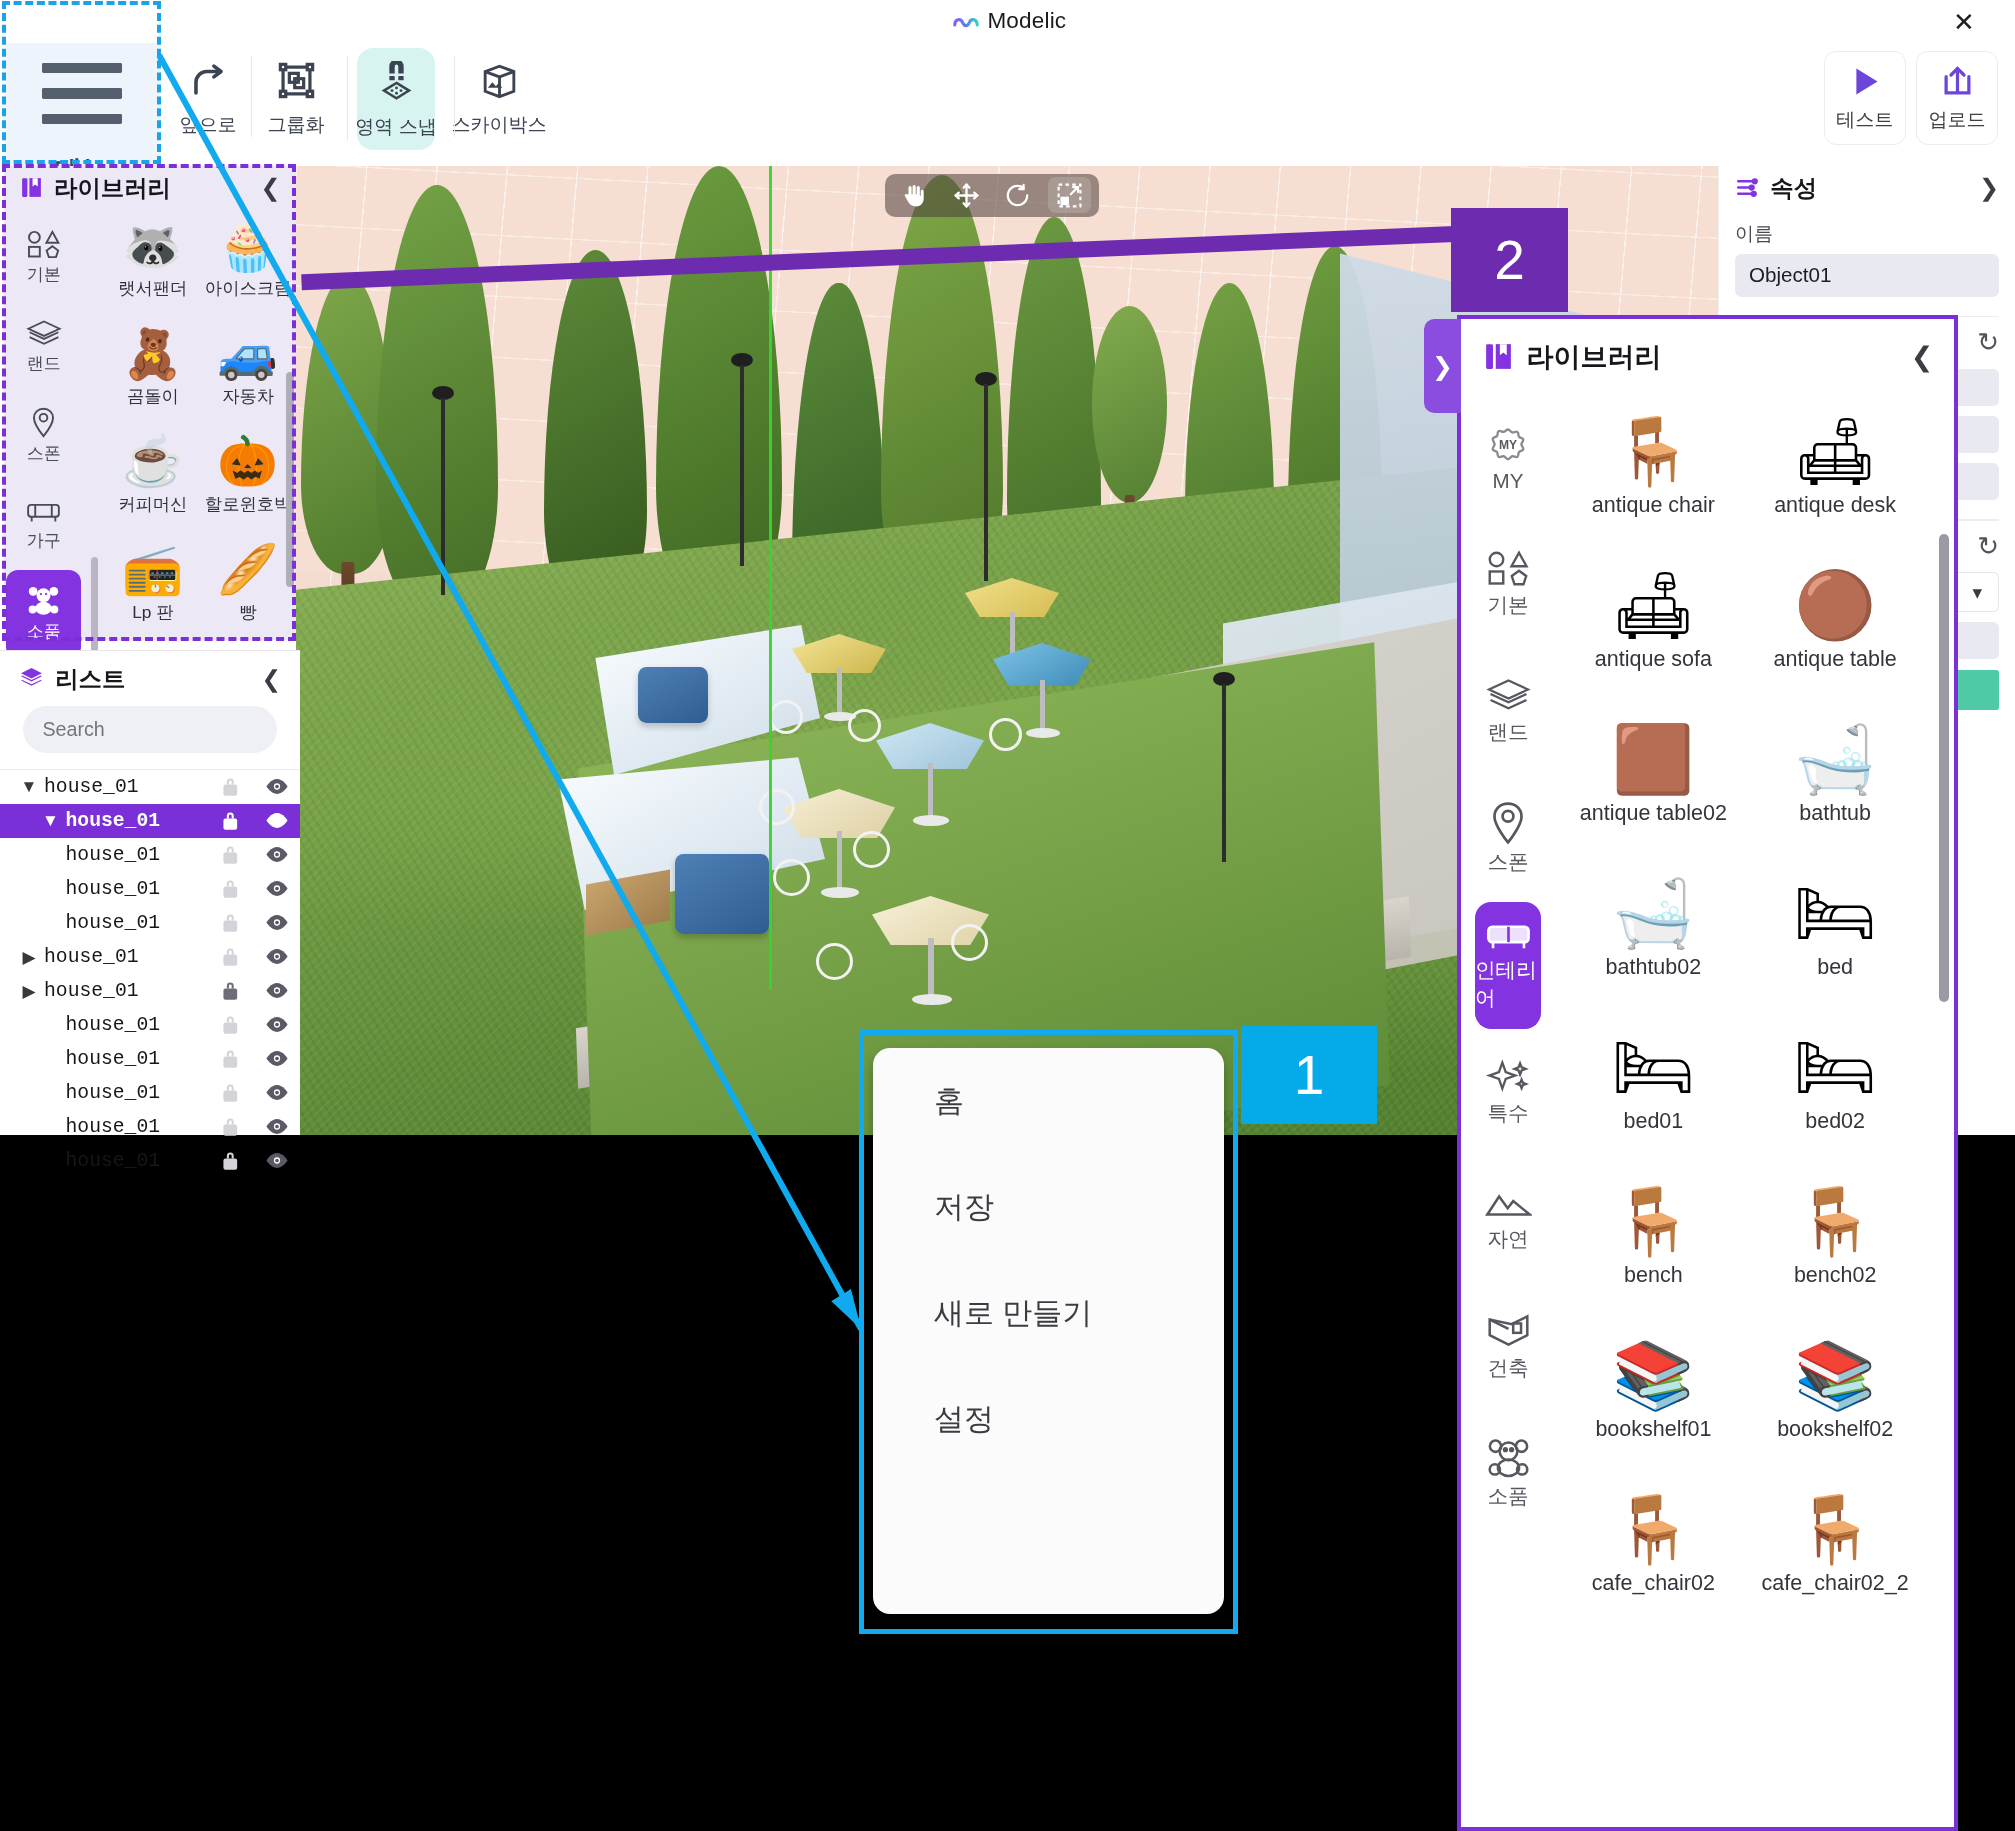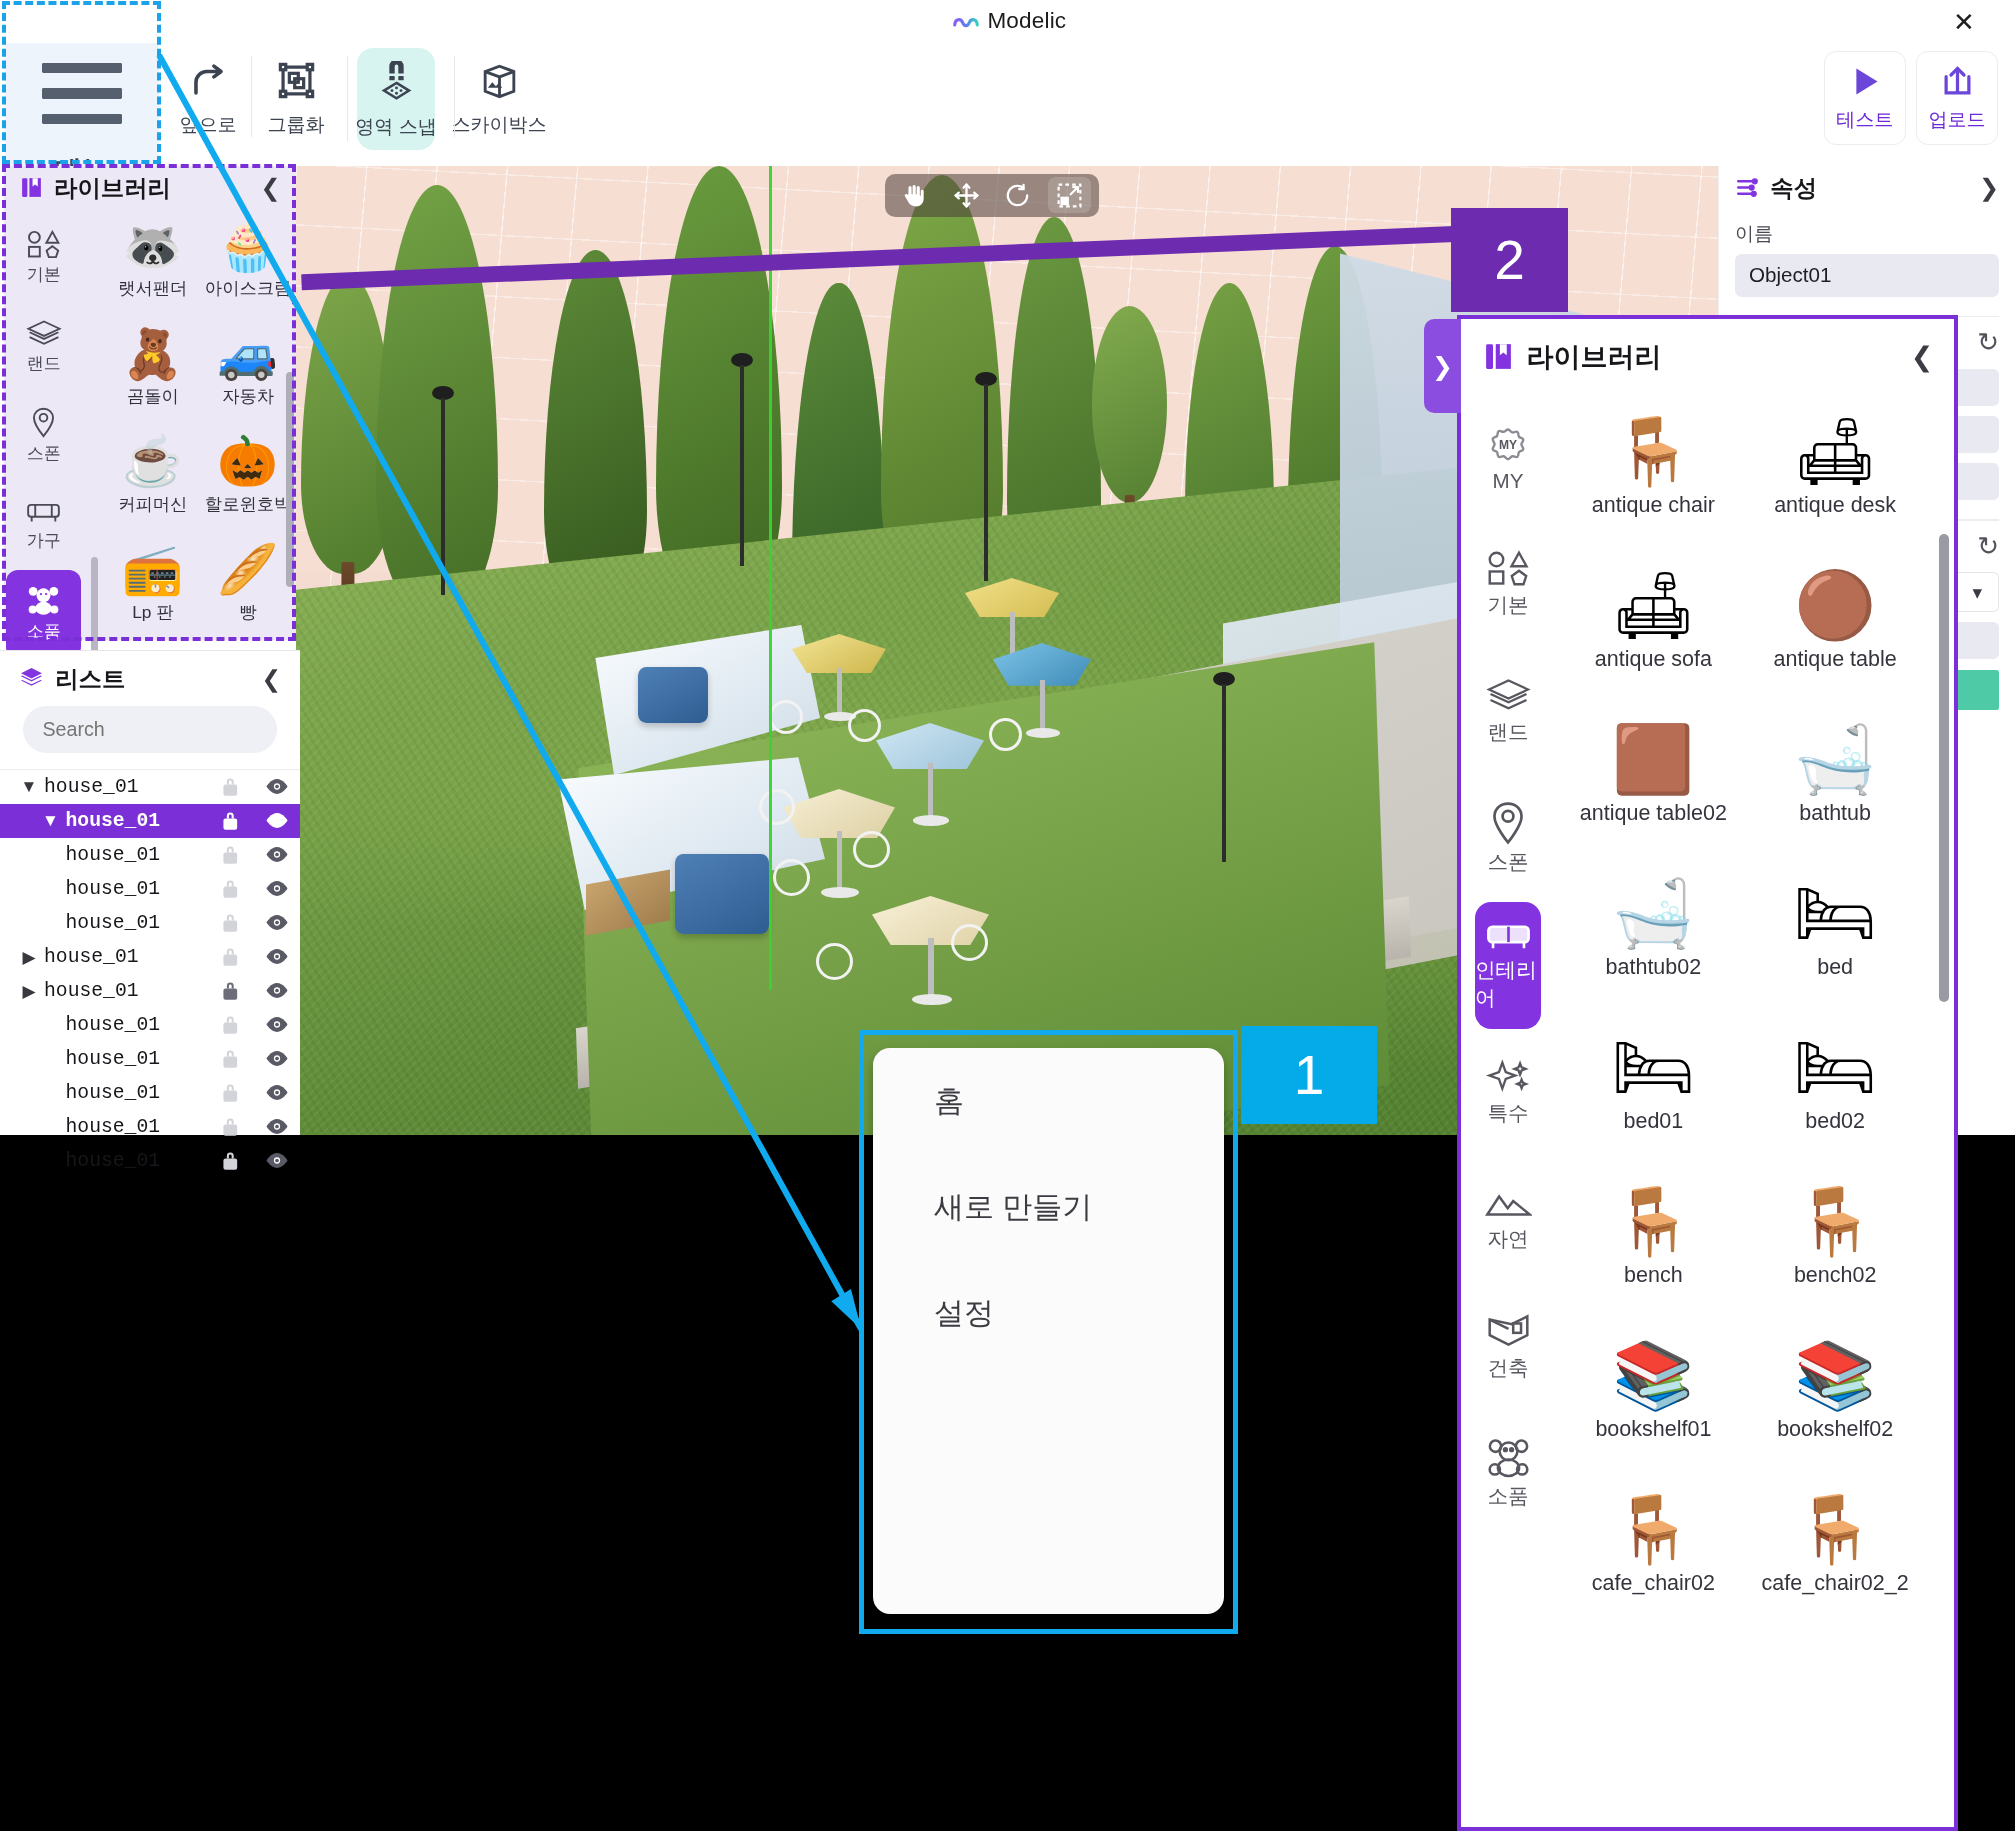--- a/index.html
+++ b/index.html
@@ -35,21 +35,21 @@
   .tool .tl { font-size:19px; color:#3d4451; white-space:nowrap; }
   .tool.active { background:#d8f4f0; border-radius:16px; width:78px; height:102px; }
 
   #tb-right { position:absolute; right:17px; top:7.5px; display:flex; align-items:flex-start; gap:10.3px; }
   #cta { width:201px; height:94px; background:#8157e8; border-radius:12px;
     display:flex; flex-direction:column; align-items:center; justify-content:center; gap:2.8px;
     box-shadow:0 2.3px 4.7px rgba(0,0,0,.12); cursor:pointer; }
   #cta .lbl { font-size:19px; color:#fff; font-weight:600; white-space:nowrap; }
   .tb-sq { width:82px; height:94px; background:#fff; border:1.4px solid #ececef; border-radius:12px;
     display:flex; flex-direction:column; align-items:center; justify-content:center; gap:6.6px; cursor:pointer; }
-  .tb-sq .lbl { font-size:19px; color:#6d28d9; }
+  .tb-sq .lbl { font-size:19px; color:#404040; }
 
   
   #viewport { position:absolute; left:296px; top:166px; width:1719px; height:969px; overflow:hidden;
     background:linear-gradient(#f6dfd3 0%, #f6ded2 38%, #f3dccf 44%, #ece8e2 45%, #ece8e2 46%, #f4ddd1 47%);
   }
   
   #vp-sky { position:absolute; inset:0 0 58% 0; background:#f6ded2; }
   #vp-grid { position:absolute; left:0; top:0; right:0; height:44%;
     background:
       repeating-linear-gradient(95deg, rgba(255,255,255,.55) 0 1.4px, transparent 1.4px 70px),
@@ -958,20 +958,21 @@
           <span class="thumb">🪑</span>
           <span class="nm">cafe_chair02_2</span>
           </div>
         <div id="lib-right-sb"></div>
       </div>
     </div>
   </div>
 
   <div id="menu-pop">
     <div class="mitem">홈</div>
+    <div class="mitem">저장</div>
     <div class="mitem">새로 만들기</div>
     <div class="mitem">설정</div>
   </div>
   <div id="menu-pop-frame"></div>
 
   <div id="badge1">1</div>
   <div id="hl-menu"></div>
   <div id="hl-lib"></div>
 
   <svg id="arrow-svg" viewBox="0 0 4305 3912" width="2015" height="1831">

